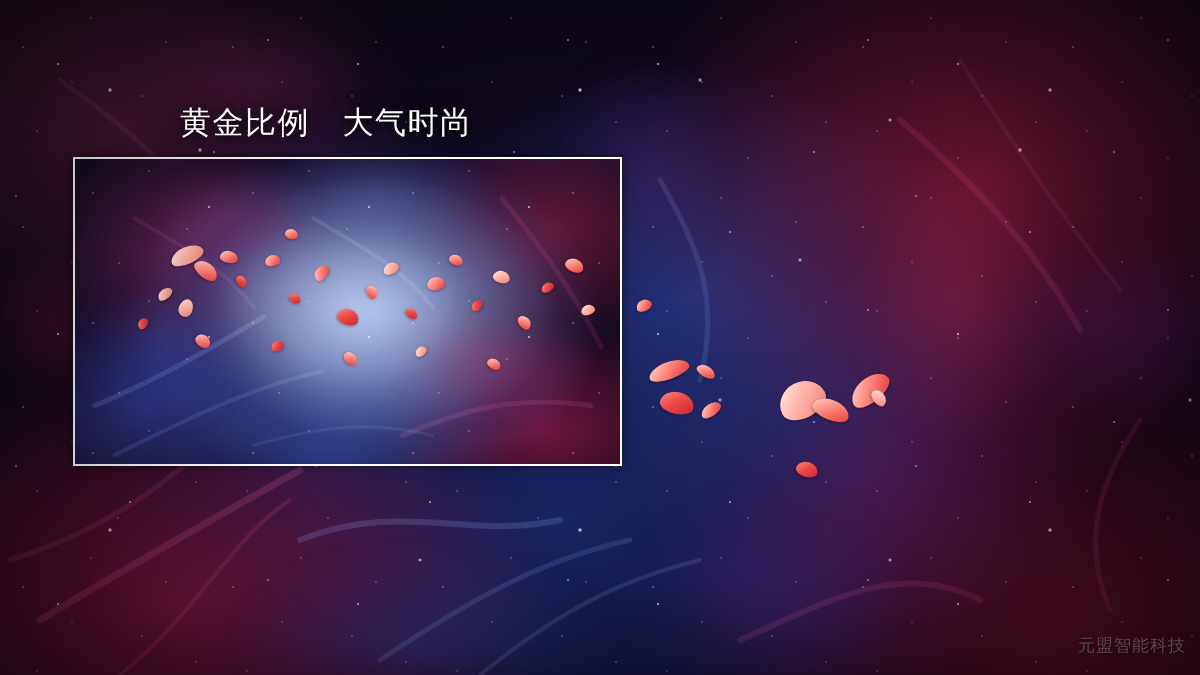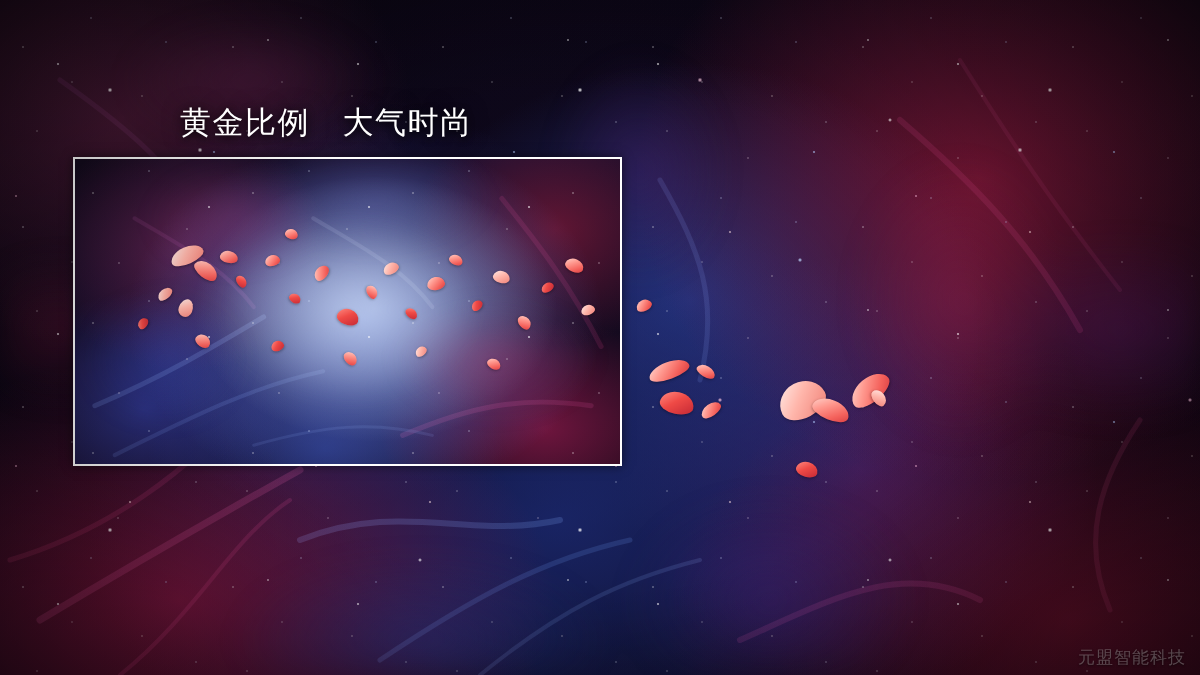--- a/index.html
+++ b/index.html
@@ -181,21 +181,21 @@
     font-size:22px;
     line-height:42px;
     color:#ffffff;
     letter-spacing:0.5px;
     text-shadow:0 2px 6px rgba(0,0,0,0.85), 0 0 14px rgba(0,0,0,0.55);
     white-space:nowrap;
   }
 
   #watermark {
     position:absolute;
-    right:14px; bottom:6px;
+    right:14px; bottom:18px;
     font-size:17px;
     letter-spacing:1px;
     color:rgba(200,200,200,0.34);
     text-shadow:0 1px 2px rgba(0,0,0,0.5);
   }
 
   #vignette {
     position:absolute; inset:0;
     pointer-events:none;
     background:radial-gradient(ellipse 820px 540px at 600px 338px, rgba(0,0,0,0) 45%, rgba(0,0,0,0.45) 100%);

